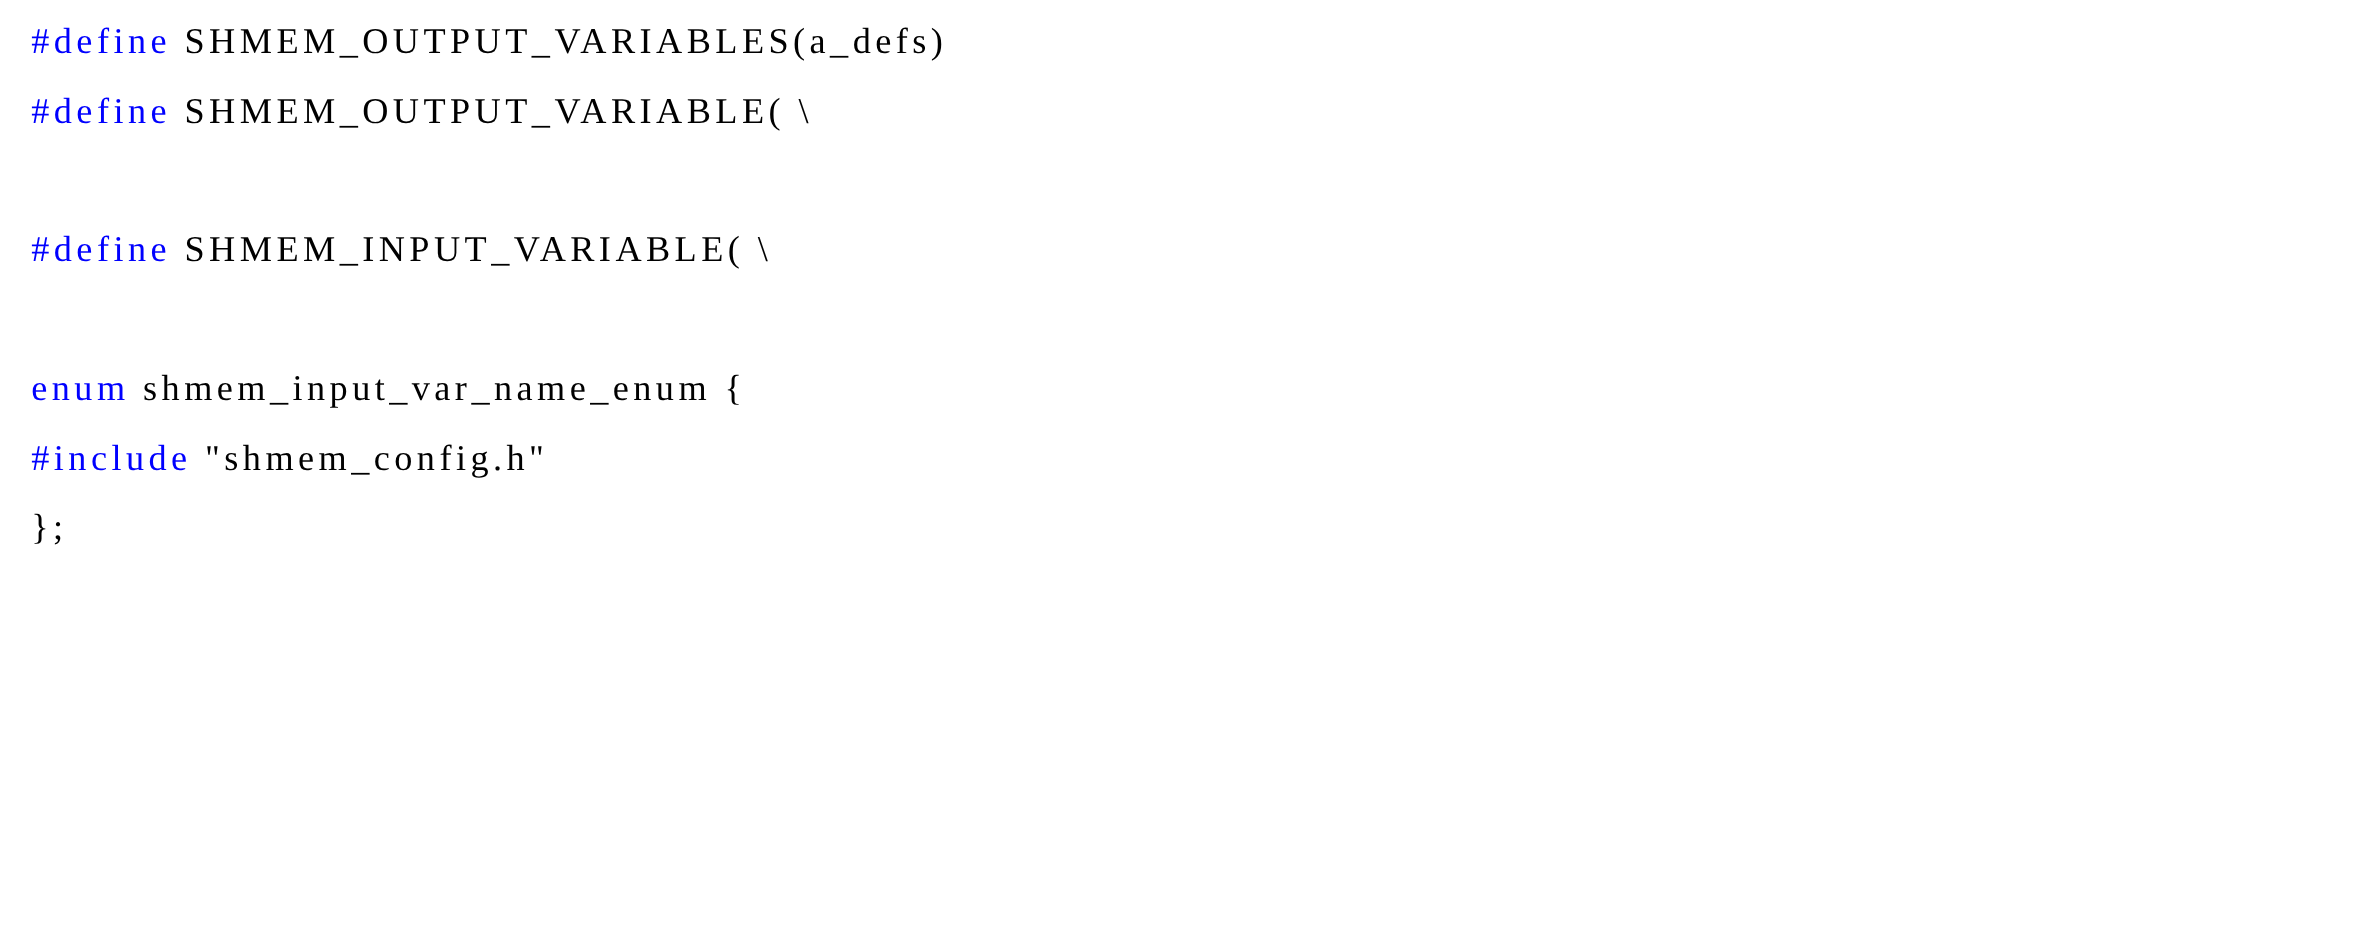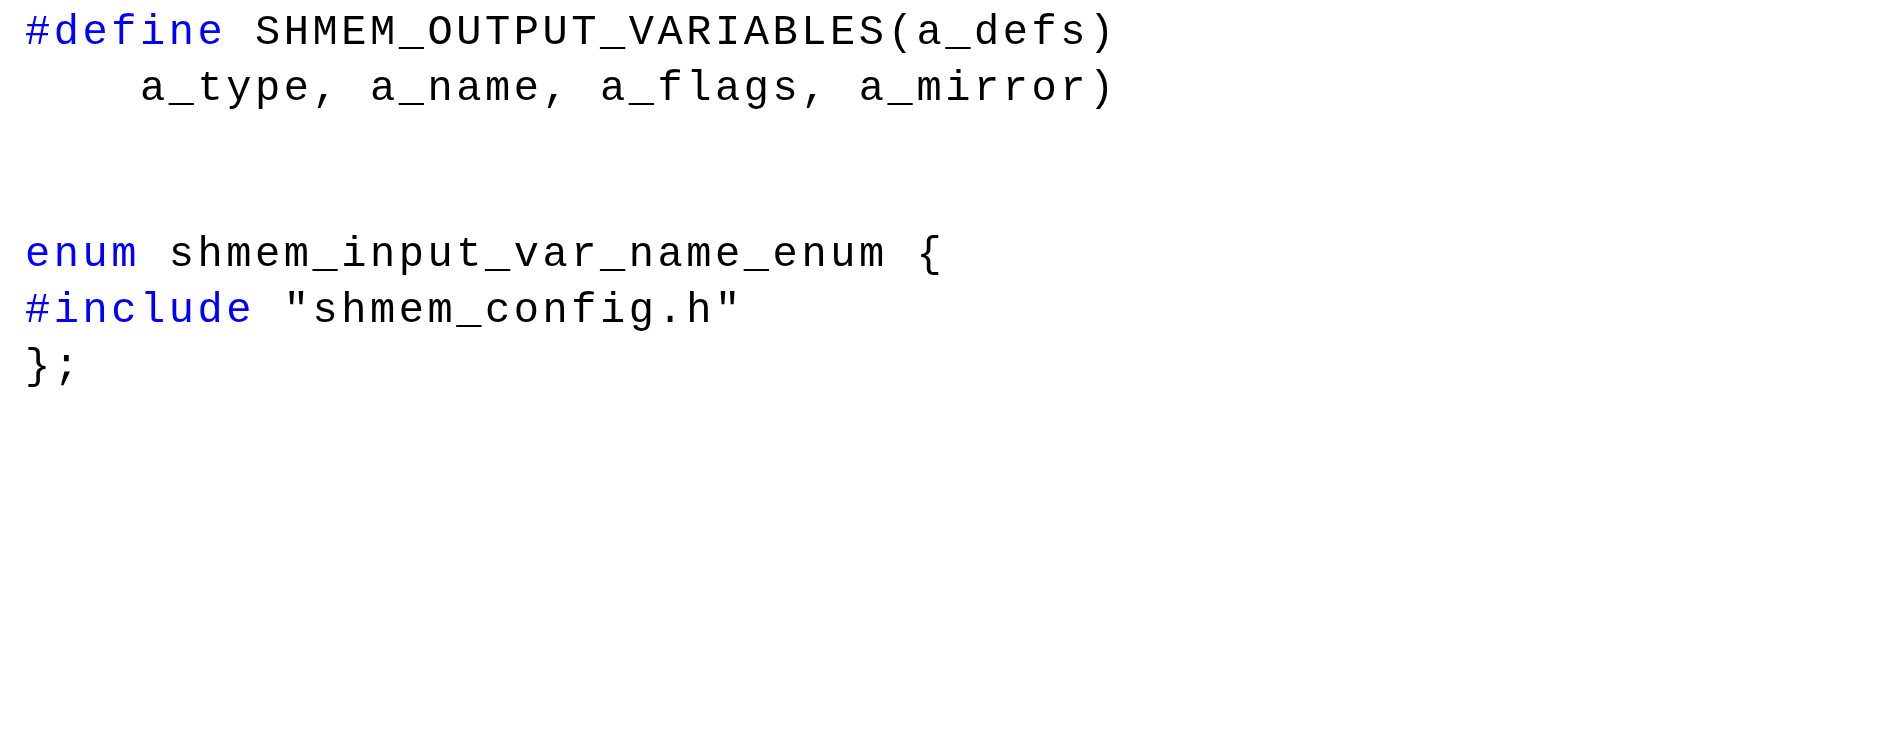--- a/index.html
+++ b/index.html
@@ -20,42 +20,43 @@
     top: 6px;
     font-family: "DejaVu Serif", "Liberation Serif", serif;
     font-size: 0px;
     line-height: 0px;
     white-space: nowrap;
   }
   .code-line {
     height: 55.6px;
     line-height: 55.6px;
     white-space: pre;
-    font-family: Liberation Mono, monospace;
-    font-size: 42px;
+    font-family: Liberation Serif, serif;
+    font-size: 29px;
     letter-spacing: 3.55px;
     color: #000000;
     font-weight: 500;
   }
   .code-line.blank {
     color: transparent;
   }
   .tok-kw {
     color: #0000ff;
   }
   .tok-plain {
     color: #000000;
   }
 </style>
 </head>
 <body>
 
 <div id="page">
   <div id="code-listing">
     <div class="code-line"><span class="tok-kw">#define</span><span class="tok-plain"> SHMEM_OUTPUT_VARIABLES(a_defs)</span></div>
-    <div class="code-line"><span class="tok-kw"></span><span class="tok-plain">    a_type, a_name, a_flags, a_mirror)</span></div>
+    <div class="code-line"><span class="tok-kw">#define</span><span class="tok-plain"> SHMEM_OUTPUT_VARIABLE( \</span></div>
     <div class="code-line blank"><span class="tok-kw"></span><span class="tok-plain"></span></div>
+    <div class="code-line"><span class="tok-kw">#define</span><span class="tok-plain"> SHMEM_INPUT_VARIABLE( \</span></div>
     <div class="code-line blank"><span class="tok-kw"></span><span class="tok-plain"></span></div>
     <div class="code-line"><span class="tok-kw">enum</span><span class="tok-plain"> shmem_input_var_name_enum {</span></div>
     <div class="code-line"><span class="tok-kw">#include</span><span class="tok-plain"> "shmem_config.h"</span></div>
     <div class="code-line"><span class="tok-kw"></span><span class="tok-plain">};</span></div>
   </div>
 </div>
 
 </body></html>

